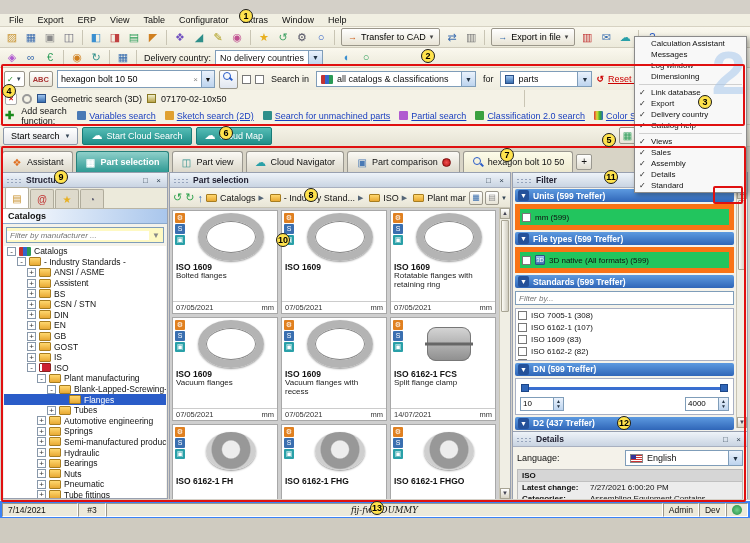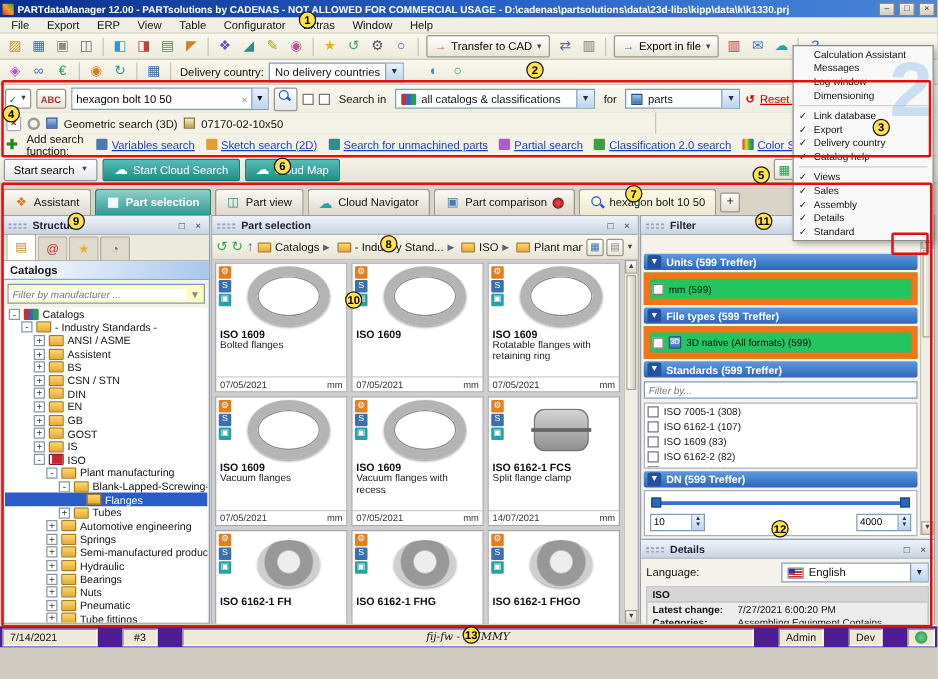--- a/index.html
+++ b/index.html
@@ -137,21 +137,21 @@
   .img-clamp::after{content:"";position:absolute;left:50%;top:50%;transform:translate(-50%,-50%);width:48px;height:3px;background:#666}
   .img-bearing::before{content:"";position:absolute;left:50%;top:50%;transform:translate(-50%,-50%);width:50px;height:38px;border-radius:50%;background:radial-gradient(circle at 50% 46%,#ededed 0 26%,#989898 30% 58%,#cfcfcf 62% 100%);box-shadow:0 1px 2px #999}
   .pname{font-weight:bold;font-size:8.5px;margin:2px 3px 0}
   .pdesc{font-size:8px;margin:0 3px;height:17px;overflow:hidden;line-height:8.5px;color:#222}
   .pfoot{position:absolute;left:0;right:0;bottom:0;border-top:1px solid #ccc;display:flex;justify-content:space-between;padding:1px 3px;font-size:7.5px;color:#333}
   .vscroll{position:absolute;top:0;bottom:0;right:0;width:11px;background:#f0eee4;border-left:1px solid #c8c4b4}
   .vs-arr{height:11px;background:linear-gradient(#fff,#d8d4c6);border:1px solid #a8a494;font-size:6px;text-align:center;line-height:9px;color:#445}
   .vs-thumb{margin:1px;background:linear-gradient(90deg,#fdfcf6,#cfccc0);border:1px solid #a8a494;border-radius:1px}
 
   
-  .f-content{position:absolute;left:1px;right:12px;top:29px;height:243px;overflow:hidden;padding:1px;display:flex;flex-direction:column;gap:2px}
+  .f-content{position:absolute;left:1px;right:12px;top:15px;height:243px;overflow:hidden;padding:1px;display:flex;flex-direction:column;gap:2px}
   .fsec-h{height:15px;background:linear-gradient(#5d9ae0,#2f66b8);color:#fff;font-weight:bold;font-size:8.5px;display:flex;align-items:center;gap:4px;padding:0 3px;border-radius:2px}
   .fchev{width:11px;height:11px;background:#24519a;border-radius:2px;color:#fff;font-size:7px;line-height:11px;text-align:center}
   .fbody{background:#22c55e;border:5px solid #f97316;padding:2px}
   .frow{display:flex;align-items:center;gap:4px;height:12px;font-size:8px}
   .ft-ic{width:10px;height:10px;background:linear-gradient(#9ec4ee,#3a6fb0);border:1px solid #2a4f86;border-radius:1px;color:#fff;font-size:6px;line-height:9px;text-align:center}
   .f-input{height:15px;border:1px solid #7f9db9;background:#fff;display:flex;align-items:center;margin:1px 0}
   .f-input input{border:0;outline:0;flex:1;font-size:8px;font-style:italic;color:#666;padding:0 3px;font-family:inherit;min-width:0}
   .f-list{background:#fff;border:1px solid #a8b0c4;height:60px;overflow:hidden;padding:1px 2px}
   .dn-body{background:#fff;border:1px solid #a8b0c4;padding:3px 4px}
   .dn-slider{position:relative;height:12px;margin:0 2px}
@@ -169,21 +169,21 @@
   .lang-row{display:flex;align-items:center;gap:4px;padding:3px 4px 1px}
   .lang-combo{flex:1;max-width:118px;margin-left:auto}
   .flag{width:13px;height:9px;background:repeating-linear-gradient(180deg,#c33 0 1px,#fff 1px 2px);position:relative;border:1px solid #888}
   .flag::before{content:"";position:absolute;left:0;top:0;width:5px;height:4px;background:#339}
   .d-box{background:#ececec;border:1px solid #bbb;margin:2px 4px;font-size:8px}
   .d-box-h{background:#d6d6d6;padding:1px 4px;font-weight:bold;border-bottom:1px solid #c0c0c0}
   .d-row{display:flex;padding:1px 4px;gap:4px}
   .d-lbl{font-weight:bold;width:64px;flex:0 0 64px}
 
   
-  #statusbar{position:absolute;left:0;top:500px;width:750px;height:18px;background:#4c1d95;border-top:1px solid #fff;display:flex;align-items:center;gap:20px;padding:0 2px}
+  #statusbar{position:absolute;left:0;top:500px;width:750px;height:18px;background:#3b82f6;border-top:1px solid #fff;display:flex;align-items:center;gap:0;padding:0 2px}
   .sb-cell{border:1px solid;border-color:#9a9688 #fff #fff #9a9688;height:14px;display:flex;align-items:center;padding:0 5px;font-size:8.5px;background:#ece9da;white-space:nowrap}
   .sb-date{width:76px}.sb-count{width:28px;justify-content:center}
   .sb-msg{flex:1;justify-content:center;font-style:italic;font-family:"DejaVu Serif",serif}
   .sb-ico{width:10px;height:10px;background:radial-gradient(#6fd08a,#1f8a40);border-radius:50%}
   #footer{position:absolute;left:0;top:518px;width:750px;height:25px;background:#cfcbc0}
 
   
   #ctx{position:absolute;top:36px;right:3px;width:113px;background:#f8f8f8;border:1px solid #8a8a8a;box-shadow:2px 2px 5px rgba(0,0,0,.35);padding:1px;z-index:150}
   .cm-item{height:11px;display:flex;align-items:center;position:relative;padding-left:15px;font-size:8px;white-space:nowrap}
   .cm-item .chk{visibility:hidden;position:absolute;left:3px;font-size:8px;color:#222}
@@ -193,27 +193,20 @@
   
   .acirc{position:absolute;width:14px;height:14px;border-radius:50%;background:#ffe34d;border:1.5px solid #1a1a1a;color:#000;font-weight:bold;font-size:9px;display:flex;align-items:center;justify-content:center;z-index:250}
   .abox{position:absolute;border:2px solid #e01010;border-radius:2px;z-index:240;pointer-events:none}
   #watermark{position:absolute;top:42px;right:4px;font-size:62px;font-weight:bold;color:#a8c8ec;opacity:.55;z-index:160;line-height:1}
 </style>
 </head>
 <body>
 
 <div id="app">
 
-  <div id="titlebar">
-    <span class="win-ico"></span>
-    <span id="title-text">PARTdataManager 12.00 - PARTsolutions by CADENAS - NOT ALLOWED FOR COMMERCIAL USAGE - D:\cadenas\partsolutions\data\23d-libs\kipp\data\k\k1330.prj</span>
-    <span class="winbtn">–</span>
-    <span class="winbtn">□</span>
-    <span class="winbtn">×</span>
-  </div>
 
   <div id="menubar">
 
   <span class="menu-item">
         <span>File</span>
       </span>
       <span class="menu-item">
         <span>Export</span>
       </span>
       <span class="menu-item">

